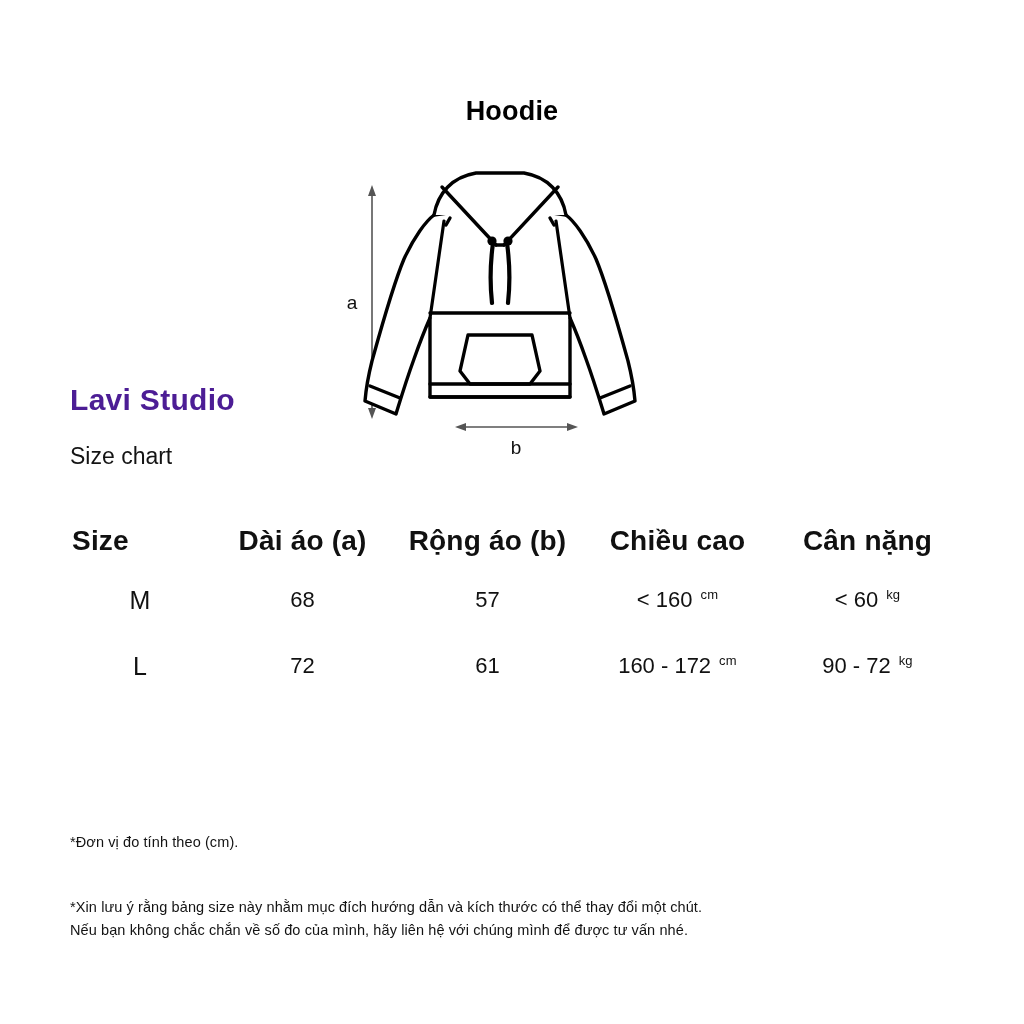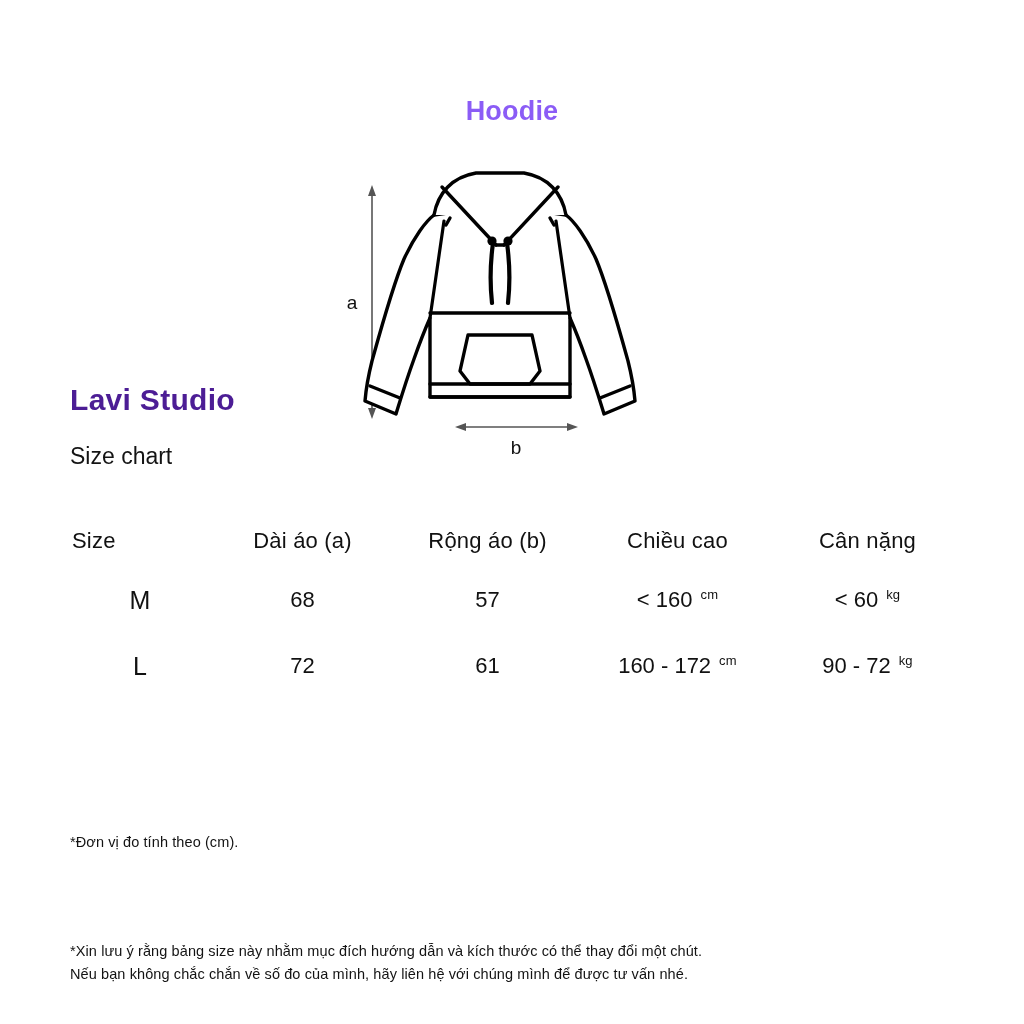--- a/index.html
+++ b/index.html
@@ -19,21 +19,21 @@
   
   .product-title {
     position: absolute;
     top: 96px;
     left: 0;
     width: 1024px;
     text-align: center;
     font-size: 27px;
     font-weight: 600;
     letter-spacing: 0.2px;
-    color: #8b5cf6;
+    color: #000000;
   }
 
   
   .illustration {
     position: absolute;
     top: 165px;
     left: 330px;
     width: 340px;
     height: 300px;
   }
@@ -72,22 +72,22 @@
   }
   .size-table th,
   .size-table td {
     border: none;
     padding: 0;
     text-align: center;
     vertical-align: middle;
   }
   .size-table th {
     height: 52px;
-    font-size: 22px;
-    font-weight: 400;
+    font-size: 28px;
+    font-weight: 700;
     color: #111111;
     letter-spacing: 0.2px;
   }
   .size-table td {
     height: 66px;
     font-size: 22px;
     font-weight: 400;
     color: #111111;
   }
   .col-size    { width: 140px; }
@@ -111,21 +111,21 @@
     position: absolute;
     left: 70px;
     top: 834px;
     font-size: 14.5px;
     color: #131313;
     letter-spacing: 0.1px;
   }
   .note-block {
     position: absolute;
     left: 70px;
-    top: 940px;
+    top: 896px;
     font-size: 14.5px;
     line-height: 1.62;
     color: #131313;
     letter-spacing: 0.1px;
   }
   .note-line { display: block; }
 </style>
 </head>
 <body>
 

